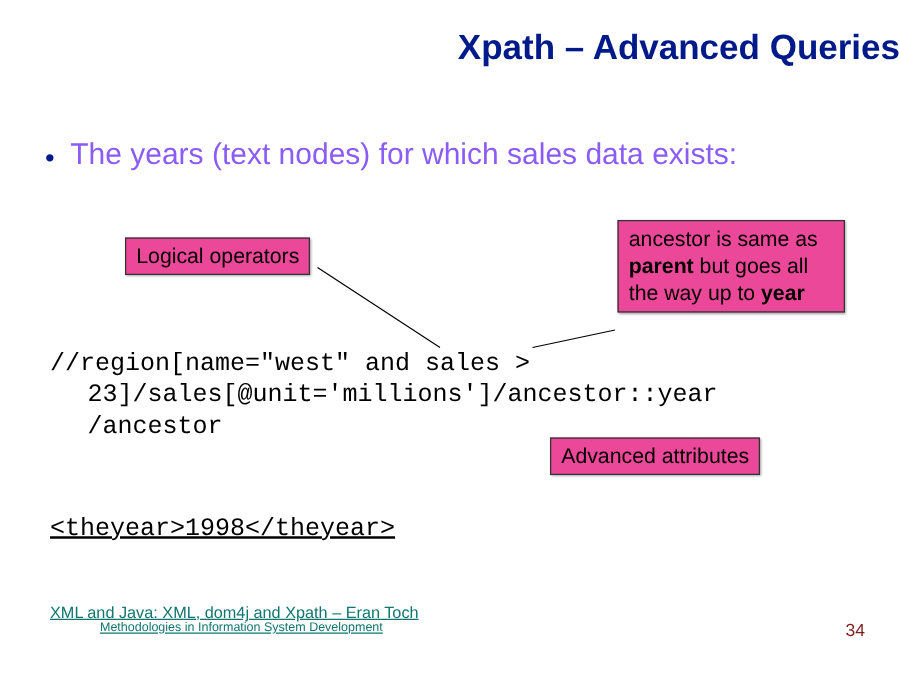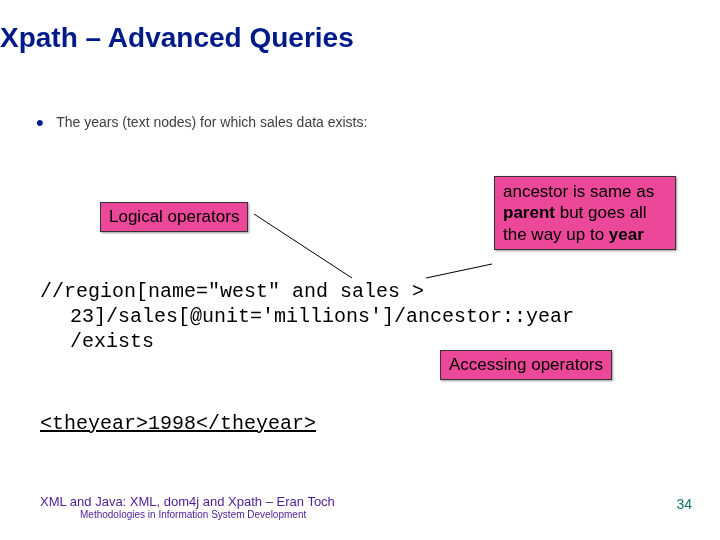--- a/index.html
+++ b/index.html
@@ -9,108 +9,109 @@
   height: 540px;
   font-family: Arial, Helvetica, sans-serif;
   background: #fff;
   position: relative;
   overflow: hidden;
 }
 .title {
   color: #001a8a;
   font-size: 28px;
   font-weight: bold;
-  text-align: left;
+  text-align: right;
   padding-top: 22px;
 }
 .bullet-row {
   position: absolute;
   top: 110px;
   left: 36px;
 }
 .bullet-dot {
   color: #001a8a;
   font-size: 22px;
   vertical-align: middle;
 }
 .bullet-text {
-  color: #404040;
-  font-size: 14px;
+  color: #8b5cf6;
+  font-size: 24px;
   padding-left: 8px;
 }
 .label-box {
   position: absolute;
   background: #ec4899;
   border: 1px solid #333;
   padding: 4px 8px;
   font-size: 17px;
   box-shadow: 1px 1px 2px rgba(0,0,0,0.4);
 }
-#box-logops { top: 202px; left: 100px; }
+#box-logops { top: 190px; left: 100px; }
 #box-ancestor { top: 176px; left: 494px; width: 164px; line-height: 1.25; }
 #box-accattr { top: 350px; left: 440px; }
 .code {
   position: absolute;
   left: 40px;
   font-family: "Courier New", Courier, monospace;
   font-size: 20px;
   color: #000;
   white-space: pre;
 }
 #code-line1 { top: 280px; }
 #code-line2 { top: 305px; left: 70px; }
 #code-line3 { top: 330px; left: 70px; }
 #code-result { top: 412px; text-decoration: underline; }
 svg.connector { position: absolute; overflow: visible; }
 .footer {
   position: absolute;
   left: 40px;
-  bottom: 20px;
-  color: #4c1d95;
+  bottom: 32px;
+  color: #0f766e;
+  text-decoration: underline;
 }
 .footer-main { font-size: 13px; }
 .footer-sub { font-size: 10px; padding-left: 40px; }
 .pagenum {
   position: absolute;
   right: 28px;
   bottom: 28px;
   font-size: 14px;
-  color: #0f766e;
+  color: #7f1d1d;
 }
 b { font-weight: bold; }
 </style>
 </head>
 <body>
 
 <div class="title">Xpath – Advanced Queries</div>
 
 <div class="bullet-row">
   <span class="bullet-dot">•</span>
   <span class="bullet-text">The years (text nodes) for which sales data exists:</span>
 </div>
 
 <div id="box-logops" class="label-box">Logical operators</div>
 
 <div id="box-ancestor" class="label-box">
   <span>ancestor is same as </span><b>parent</b><span> but goes all the way up to </span><b>year</b>
 </div>
 
-<div id="box-accattr" class="label-box">Accessing operators</div>
+<div id="box-accattr" class="label-box">Advanced attributes</div>
 
 <svg class="connector" style="top:214px; left:254px;" width="110" height="80">
   <line x1="0" y1="0" x2="98" y2="64" stroke="#000" stroke-width="1"></line>
 </svg>
 
 <svg class="connector" style="top:264px; left:426px;" width="70" height="16">
   <line x1="0" y1="14" x2="66" y2="0" stroke="#000" stroke-width="1"></line>
 </svg>
 
 <div class="code" id="code-line1">//region[name="west" and sales &gt;</div>
 <div class="code" id="code-line2">23]/sales[@unit='millions']/ancestor::year</div>
-<div class="code" id="code-line3">/exists</div>
+<div class="code" id="code-line3">/ancestor</div>
 <div class="code" id="code-result">&lt;theyear&gt;1998&lt;/theyear&gt;</div>
 
 <div class="footer">
   <div class="footer-main">XML and Java: XML, dom4j and Xpath – Eran Toch</div>
   <div class="footer-sub">Methodologies in Information System Development</div>
 </div>
 
 <div class="pagenum">34</div>
 
 </body></html>

